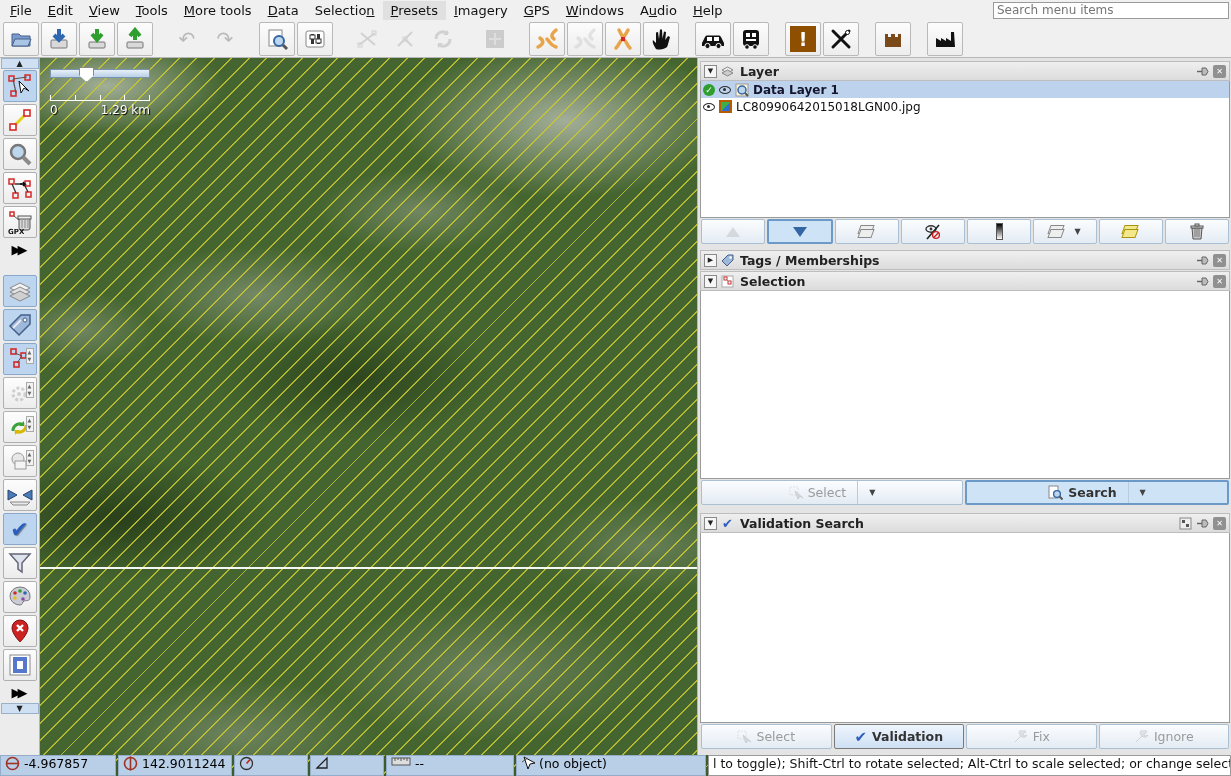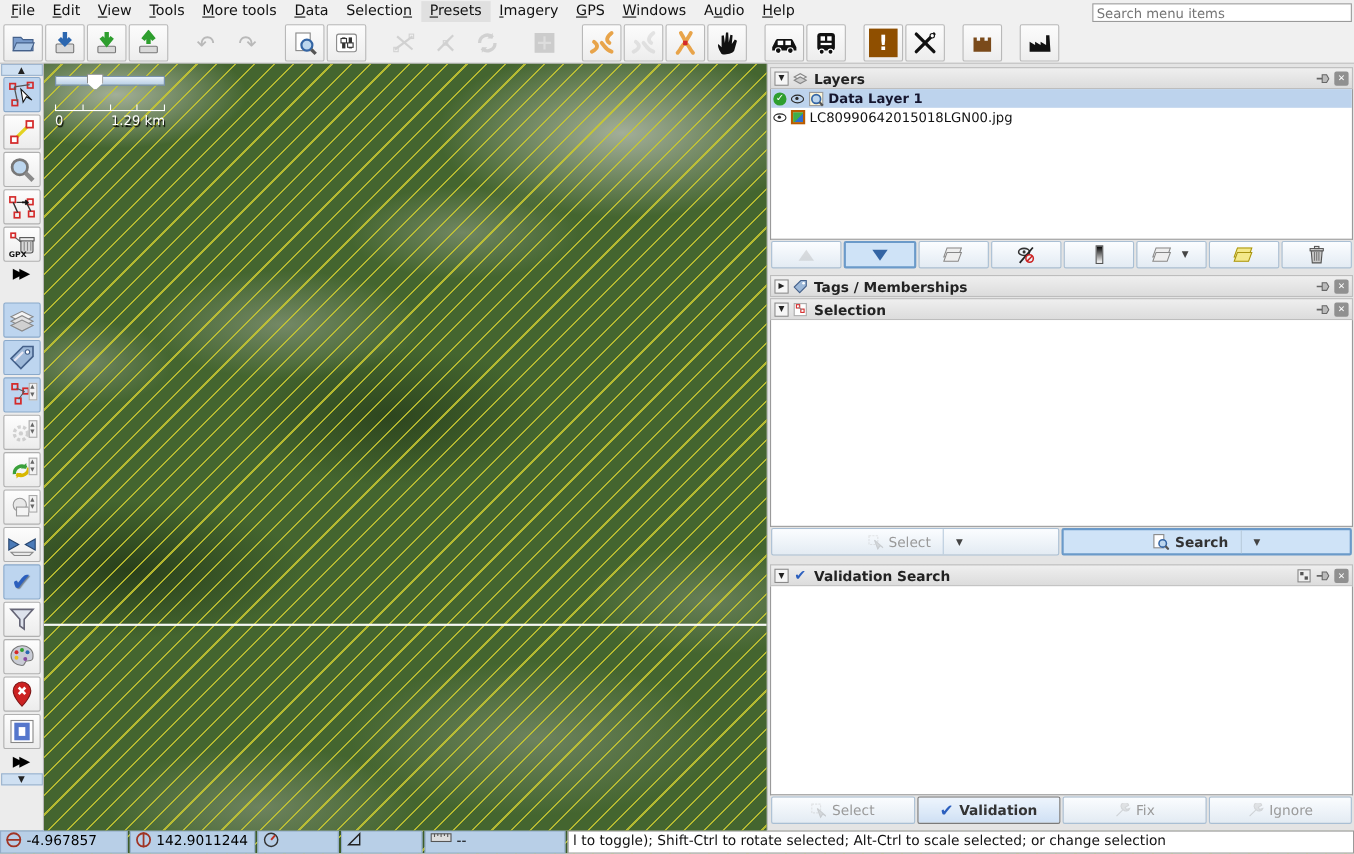--- a/index.html
+++ b/index.html
@@ -4,21 +4,21 @@
 <style>
   * { box-sizing: border-box; }
   html,body { margin:0; padding:0; }
   body {
     width:1231px; height:776px; overflow:hidden;
     font-family:"DejaVu Sans","Liberation Sans",sans-serif;
     font-size:12px; background:#ececec; color:#111;
     -webkit-user-select:none; user-select:none;
   }
   
-  .menubar { height:20px; background:#f0f0f0; display:flex; align-items:flex-end; padding:0 2px; }
+  .menubar { height:20px; background:#f0f0f0; display:flex; align-items:center; padding:0 2px; }
   .menu-item { padding:2px 8px; font-size:13px; color:#111; cursor:default; white-space:nowrap; }
   .menu-item.hover { background:#e0e0e0; }
   .menu-search { margin-left:auto; }
   .menu-search input {
     width:236px; height:17px; border:1px solid #9a9a9a; background:#fff;
     font:12px "DejaVu Sans",sans-serif; color:#333; padding:0 3px; outline:none;
   }
   
   .toolbar { height:38px; background:#f0f0f0; border-bottom:1px solid #b6b6b6; display:flex; align-items:center; padding:0 3px; }
   .tbtn {
@@ -510,21 +510,21 @@
   <div class="rightpanel">
 
     <div class="phead">
       <span class="collapse-box">▼</span>
       <span class="hicon">
           <svg width="13" height="13">
             <path d="M1 5l5.5-3L12 5 6.5 8z" fill="#eee" stroke="#888"></path>
             <path d="M1 8l5.5-3L12 8 6.5 11z" fill="#ccc" stroke="#888"></path>
           </svg>
         </span>
-      <span class="ptitle">Layers</span>
+      <span class="ptitle">Layer</span>
       <span class="spacer"></span>
       <span class="hicon">
           <svg width="13" height="13">
             <path d="M1 6.5h5" stroke="#666" stroke-width="1.5"></path>
             <path d="M6 3l4 0 2 3.5-2 3.5H6z" fill="#bbb" stroke="#666"></path>
           </svg>
         </span>
       <span class="close-box">✕</span>
     </div>
     <div class="pbody layers-body">
@@ -763,14 +763,23 @@
   </div>
   <div class="chip" style="width:128px">
     <span>
         <svg width="20" height="10">
           <rect x="1" y="2" width="18" height="7" fill="#ddd" stroke="#555"></rect>
           <path d="M4 2v3M7 2v2M10 2v3M13 2v2M16 2v3" stroke="#555"></path>
         </svg>
       </span>
     <span>--</span>
   </div>
+  <div class="chip" style="width:190px">
+    <span>
+        <svg width="14" height="15">
+          <path d="M3 1l4 12 2-5 5-1z" fill="#fff" stroke="#111"></path>
+          <path d="M1 6l6-4" stroke="#555"></path>
+        </svg>
+      </span>
+    <span>(no object)</span>
+  </div>
   <div class="chip helpchip">l to toggle); Shift-Ctrl to rotate selected; Alt-Ctrl to scale selected; or change selection</div>
 </div>
 
 </body></html>

